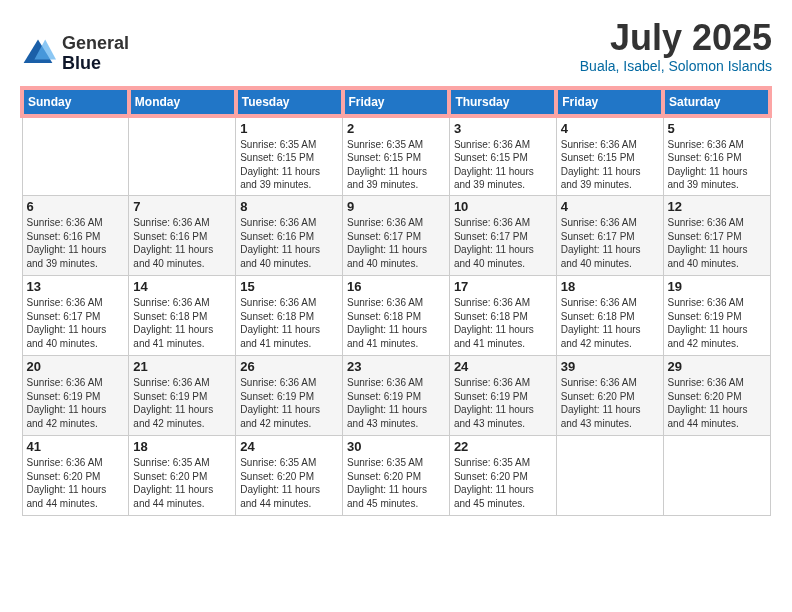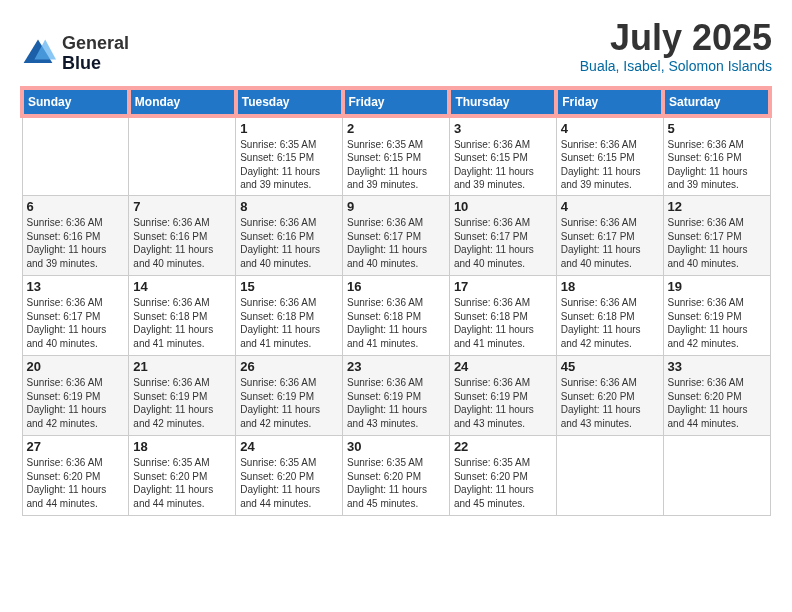--- a/index.html
+++ b/index.html
@@ -282,35 +282,35 @@
 Sunset: 6:19 PM
 Daylight: 11 hours and 43 minutes.</div>
           </td>
           <td>
             <span class="day-number">24</span>
             <div class="day-info">Sunrise: 6:36 AM
 Sunset: 6:19 PM
 Daylight: 11 hours and 43 minutes.</div>
           </td>
           <td>
-            <span class="day-number">45</span>
+            <span class="day-number">39</span>
             <div class="day-info">Sunrise: 6:36 AM
 Sunset: 6:20 PM
 Daylight: 11 hours and 43 minutes.</div>
           </td>
           <td>
-            <span class="day-number">33</span>
+            <span class="day-number">29</span>
             <div class="day-info">Sunrise: 6:36 AM
 Sunset: 6:20 PM
 Daylight: 11 hours and 44 minutes.</div>
           </td>
         </tr>
         <tr>
           <td>
-            <span class="day-number">27</span>
+            <span class="day-number">41</span>
             <div class="day-info">Sunrise: 6:36 AM
 Sunset: 6:20 PM
 Daylight: 11 hours and 44 minutes.</div>
           </td>
           <td>
             <span class="day-number">18</span>
             <div class="day-info">Sunrise: 6:35 AM
 Sunset: 6:20 PM
 Daylight: 11 hours and 44 minutes.</div>
           </td>

